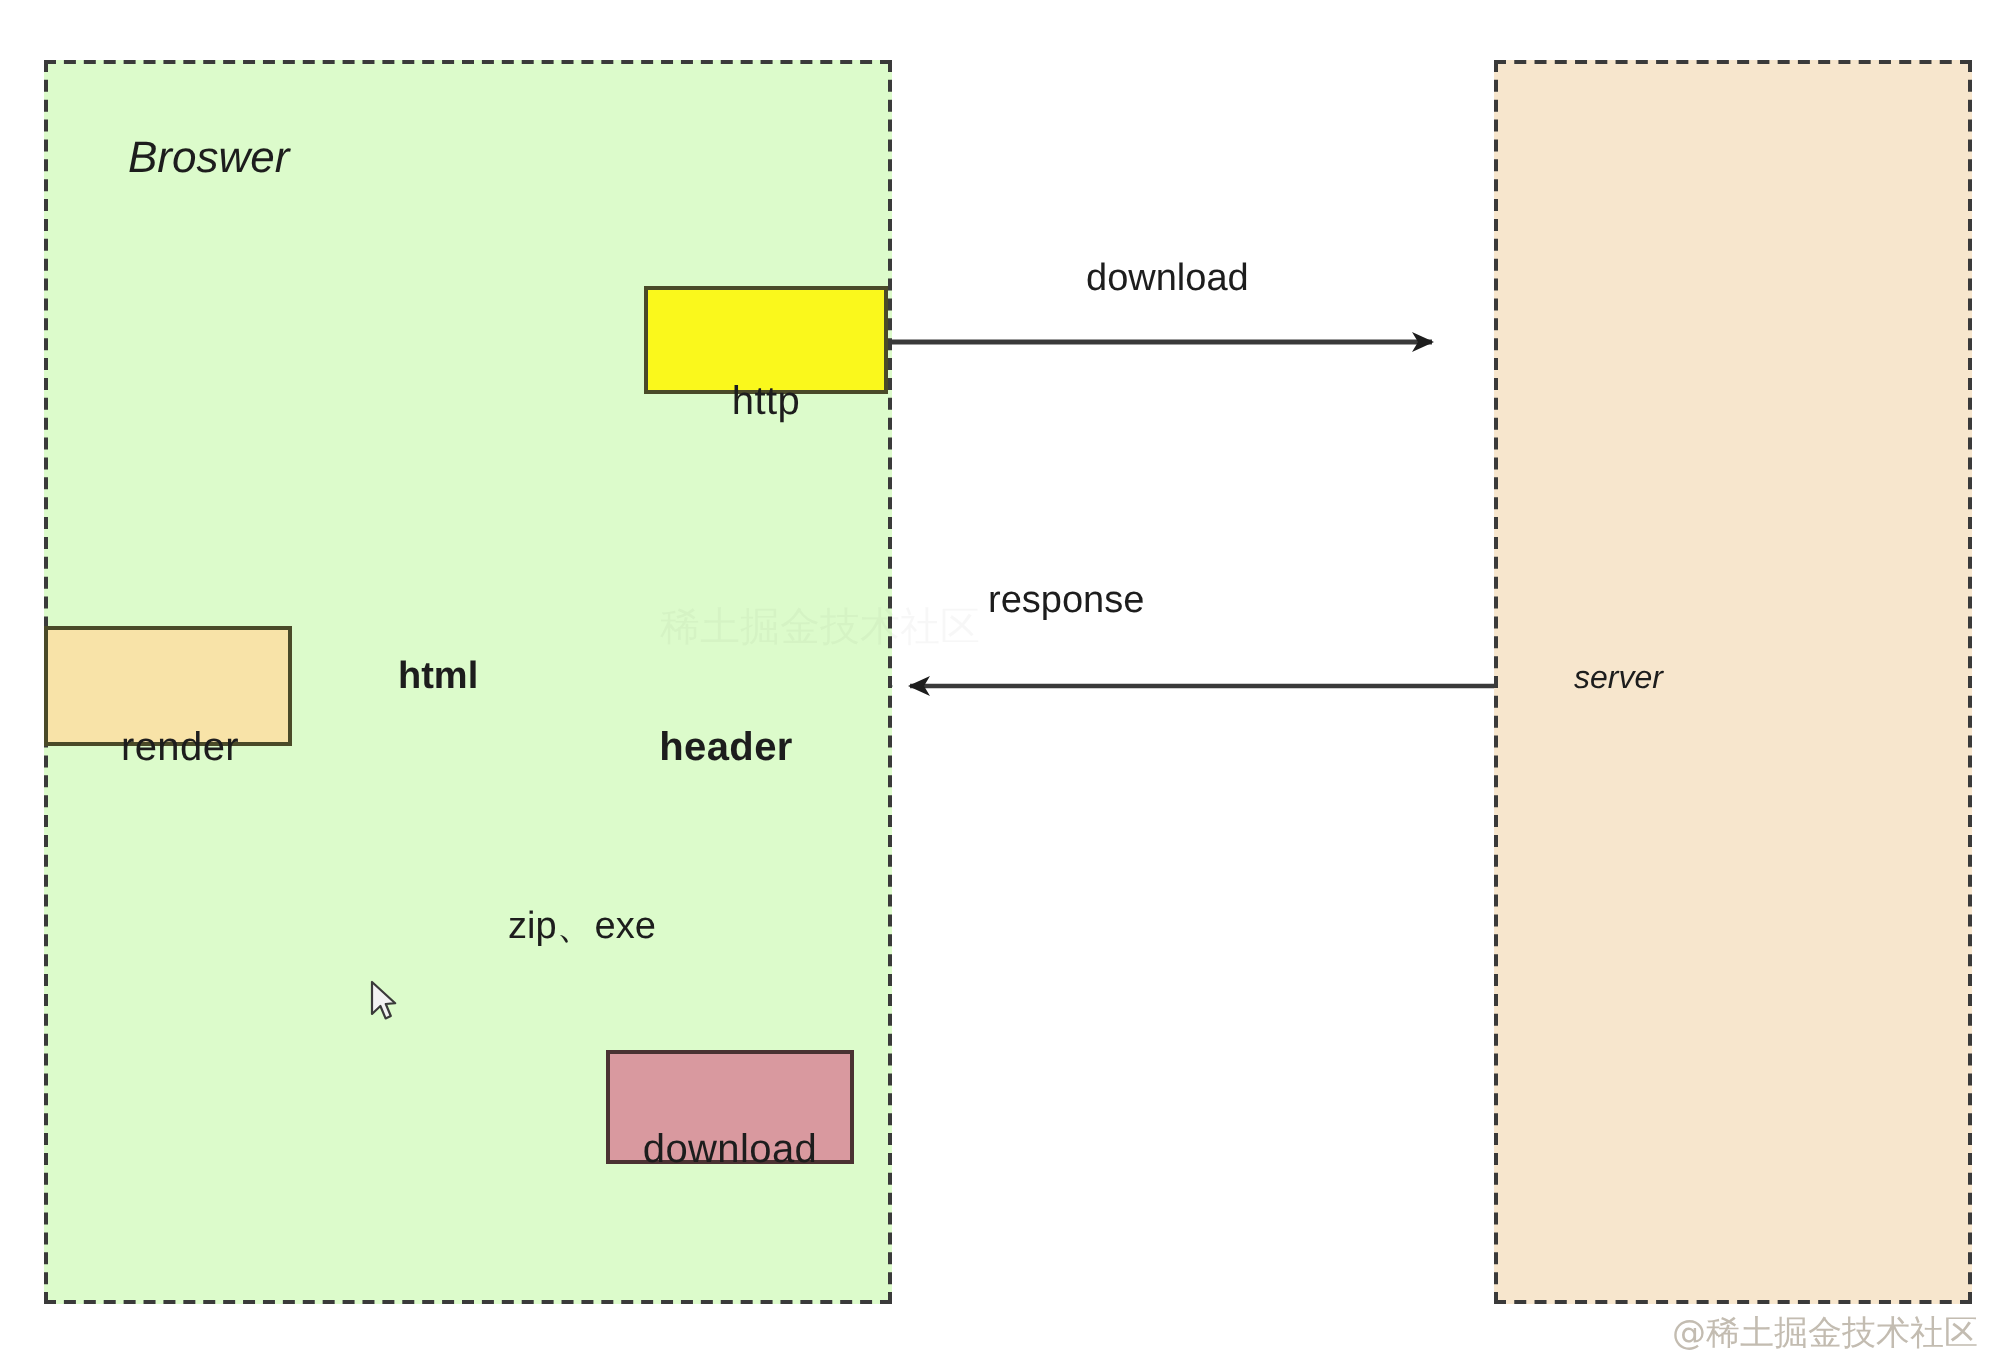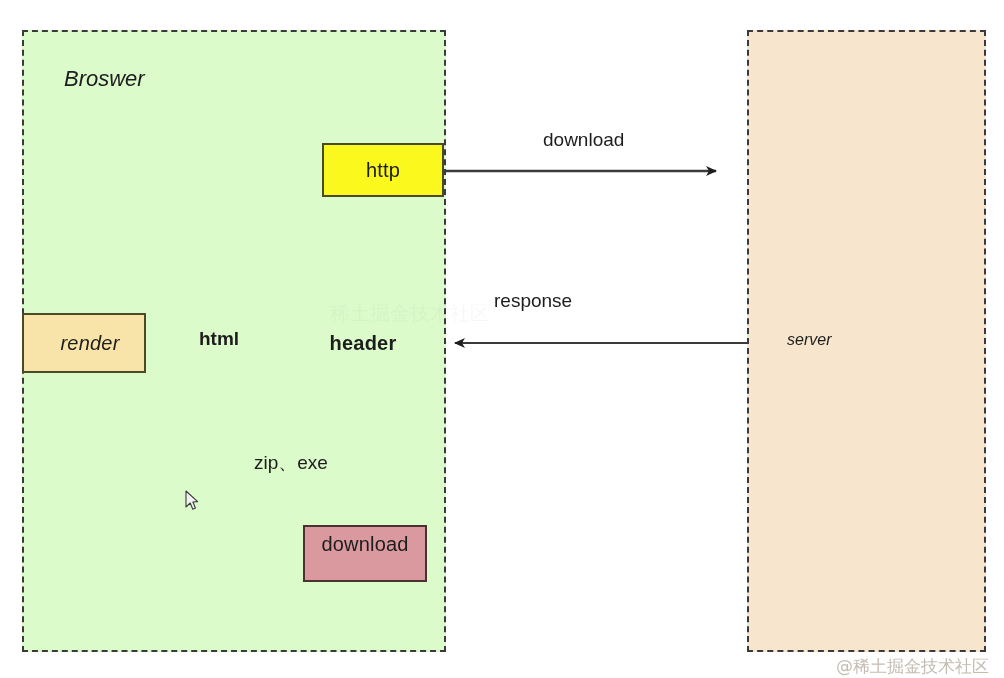--- a/index.html
+++ b/index.html
@@ -25,20 +25,21 @@
     position: absolute;
     display: flex;
     align-items: center;
     justify-content: center;
     color: #1d1d1d;
     font-size: 20px;
     font-family: "Liberation Sans", sans-serif;
     letter-spacing: 0.2px;
     white-space: nowrap;
     pointer-events: none;
+    margin-top: 31px;
   }
   
   .container-box {
     position: absolute;
     box-sizing: border-box;
     border: 2px dashed #3a3a3a;
   }
   #browser-container {
     left: 22px;
     top: 30px;
@@ -93,21 +94,20 @@
     width: 124px;
     height: 60px;
     background: #f8e3a8;
     border-color: #4a4a28;
   }
   #render-label {
     left: 22px;
     top: 313px;
     width: 136px;
     height: 60px;
-    font-style: italic;
   }
   #download-node {
     left: 303px;
     top: 525px;
     width: 124px;
     height: 57px;
     background: #d9999f;
     border-color: #4a3232;
   }
   #download-label {

